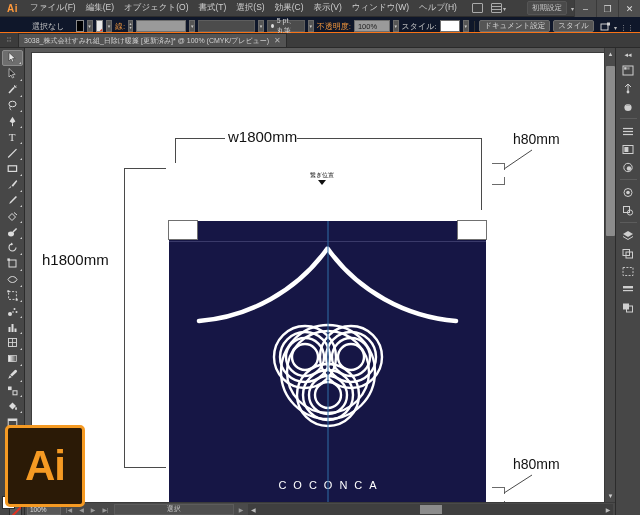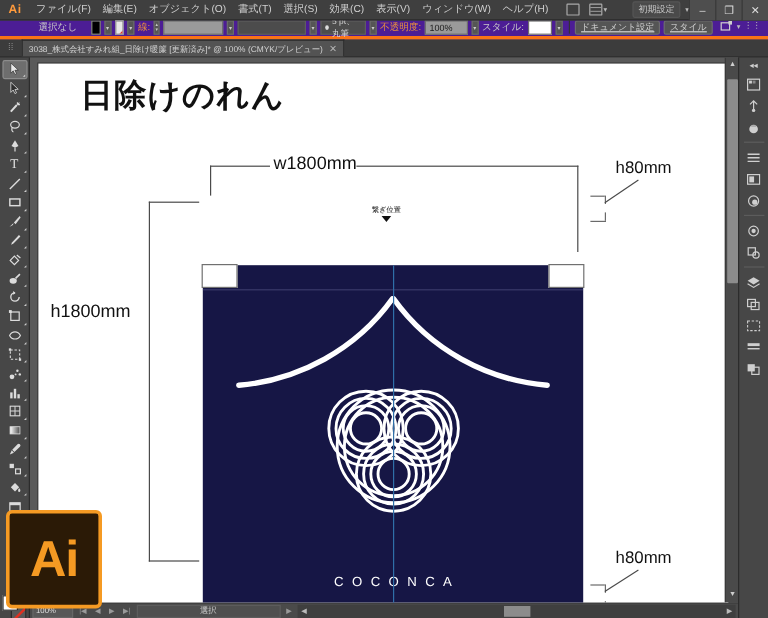--- a/index.html
+++ b/index.html
@@ -50,23 +50,23 @@
   }
   .win-btns { display:flex; height:100%; }
   .win-btn {
     width: 22px; height:17px; display:flex; align-items:center; justify-content:center;
     color:#ddd; font-size:9px; background:#4e4e4e; border-left:1px solid #3a3a3a;
   }
 
   
   .controlbar {
     height: 16px; flex: 0 0 16px;
-    background: #4c1d95;
-    border-bottom: 3px solid #f97316;
-    display: flex; align-items: flex-start; gap: 3px;
+    background: #0f172a;
+    border-bottom: 1px solid #f97316;
+    display: flex; align-items: flex-end; gap: 3px;
     padding: 0 4px; font-size: 8px; color: #cfcfcf;
   }
   .cb-label { color:#c8c8c8; font-size:8px; white-space:nowrap;}
   .cb-label.orange { color:#e8913c; }
   .swatch {
     width:12px; height:12px; border:1px solid #8a8a8a; background:#000;
   }
   .swatch.none {
     background: #e8e8e8;
     position:relative; overflow:hidden;
@@ -91,21 +91,20 @@
     color:#1d1d1d; font-size:7.5px;
   }
   .field.dark { background:#4c4c4c; color:#d0d0d0; border-color:#5e5e5e;}
   .field.wide { width:84px; }
   .field.med  { width:58px; }
   .field.sm   { width:30px; }
   .btn-cb {
     height:12px; background:#555; border:1px solid #6d6d6d; border-radius:2px;
     display:flex; align-items:center; padding:0 4px; color:#d5d5d5; font-size:7.5px;
     white-space:nowrap;
-    text-decoration:underline;
   }
   .divider-v { width:1px; height:11px; background:#333; margin:0 2px;}
   .stroke-style {
     height:12px; width:62px; background:#4c4c4c; border:1px solid #5e5e5e;
     display:flex; align-items:center; gap:3px; padding:0 3px;
     color:#d8d8d8; font-size:7px;
   }
   .dotmark { width:4px;height:4px;border-radius:50%;background:#ddd;}
 
   
@@ -541,21 +540,20 @@
       </div>
 
       <div class="ai-badge">Ai</div>
     </div>
 
     <div class="canvas-wrap">
       <div class="canvas-scroll">
 
         <div class="artboard">
 
-          <div class="art-title">日除けのれん</div>
 
           <div class="dimline" style="left:143px; top:85px; width:50px; height:1px;"></div>
           <div class="dimline" style="left:265px; top:85px; width:185px; height:1px;"></div>
           <div class="dimline" style="left:143px; top:85px; width:1px; height:25px;"></div>
           <div class="dimline" style="left:449px; top:85px; width:1px; height:72px;"></div>
           <div class="dimlabel" style="left:196px; top:75px;">w1800mm</div>
 
           <div class="dimline" style="left:92px; top:115px; width:1px; height:300px;"></div>
           <div class="dimline" style="left:92px; top:115px; width:42px; height:1px;"></div>
           <div class="dimline" style="left:92px; top:414px; width:42px; height:1px;"></div>

